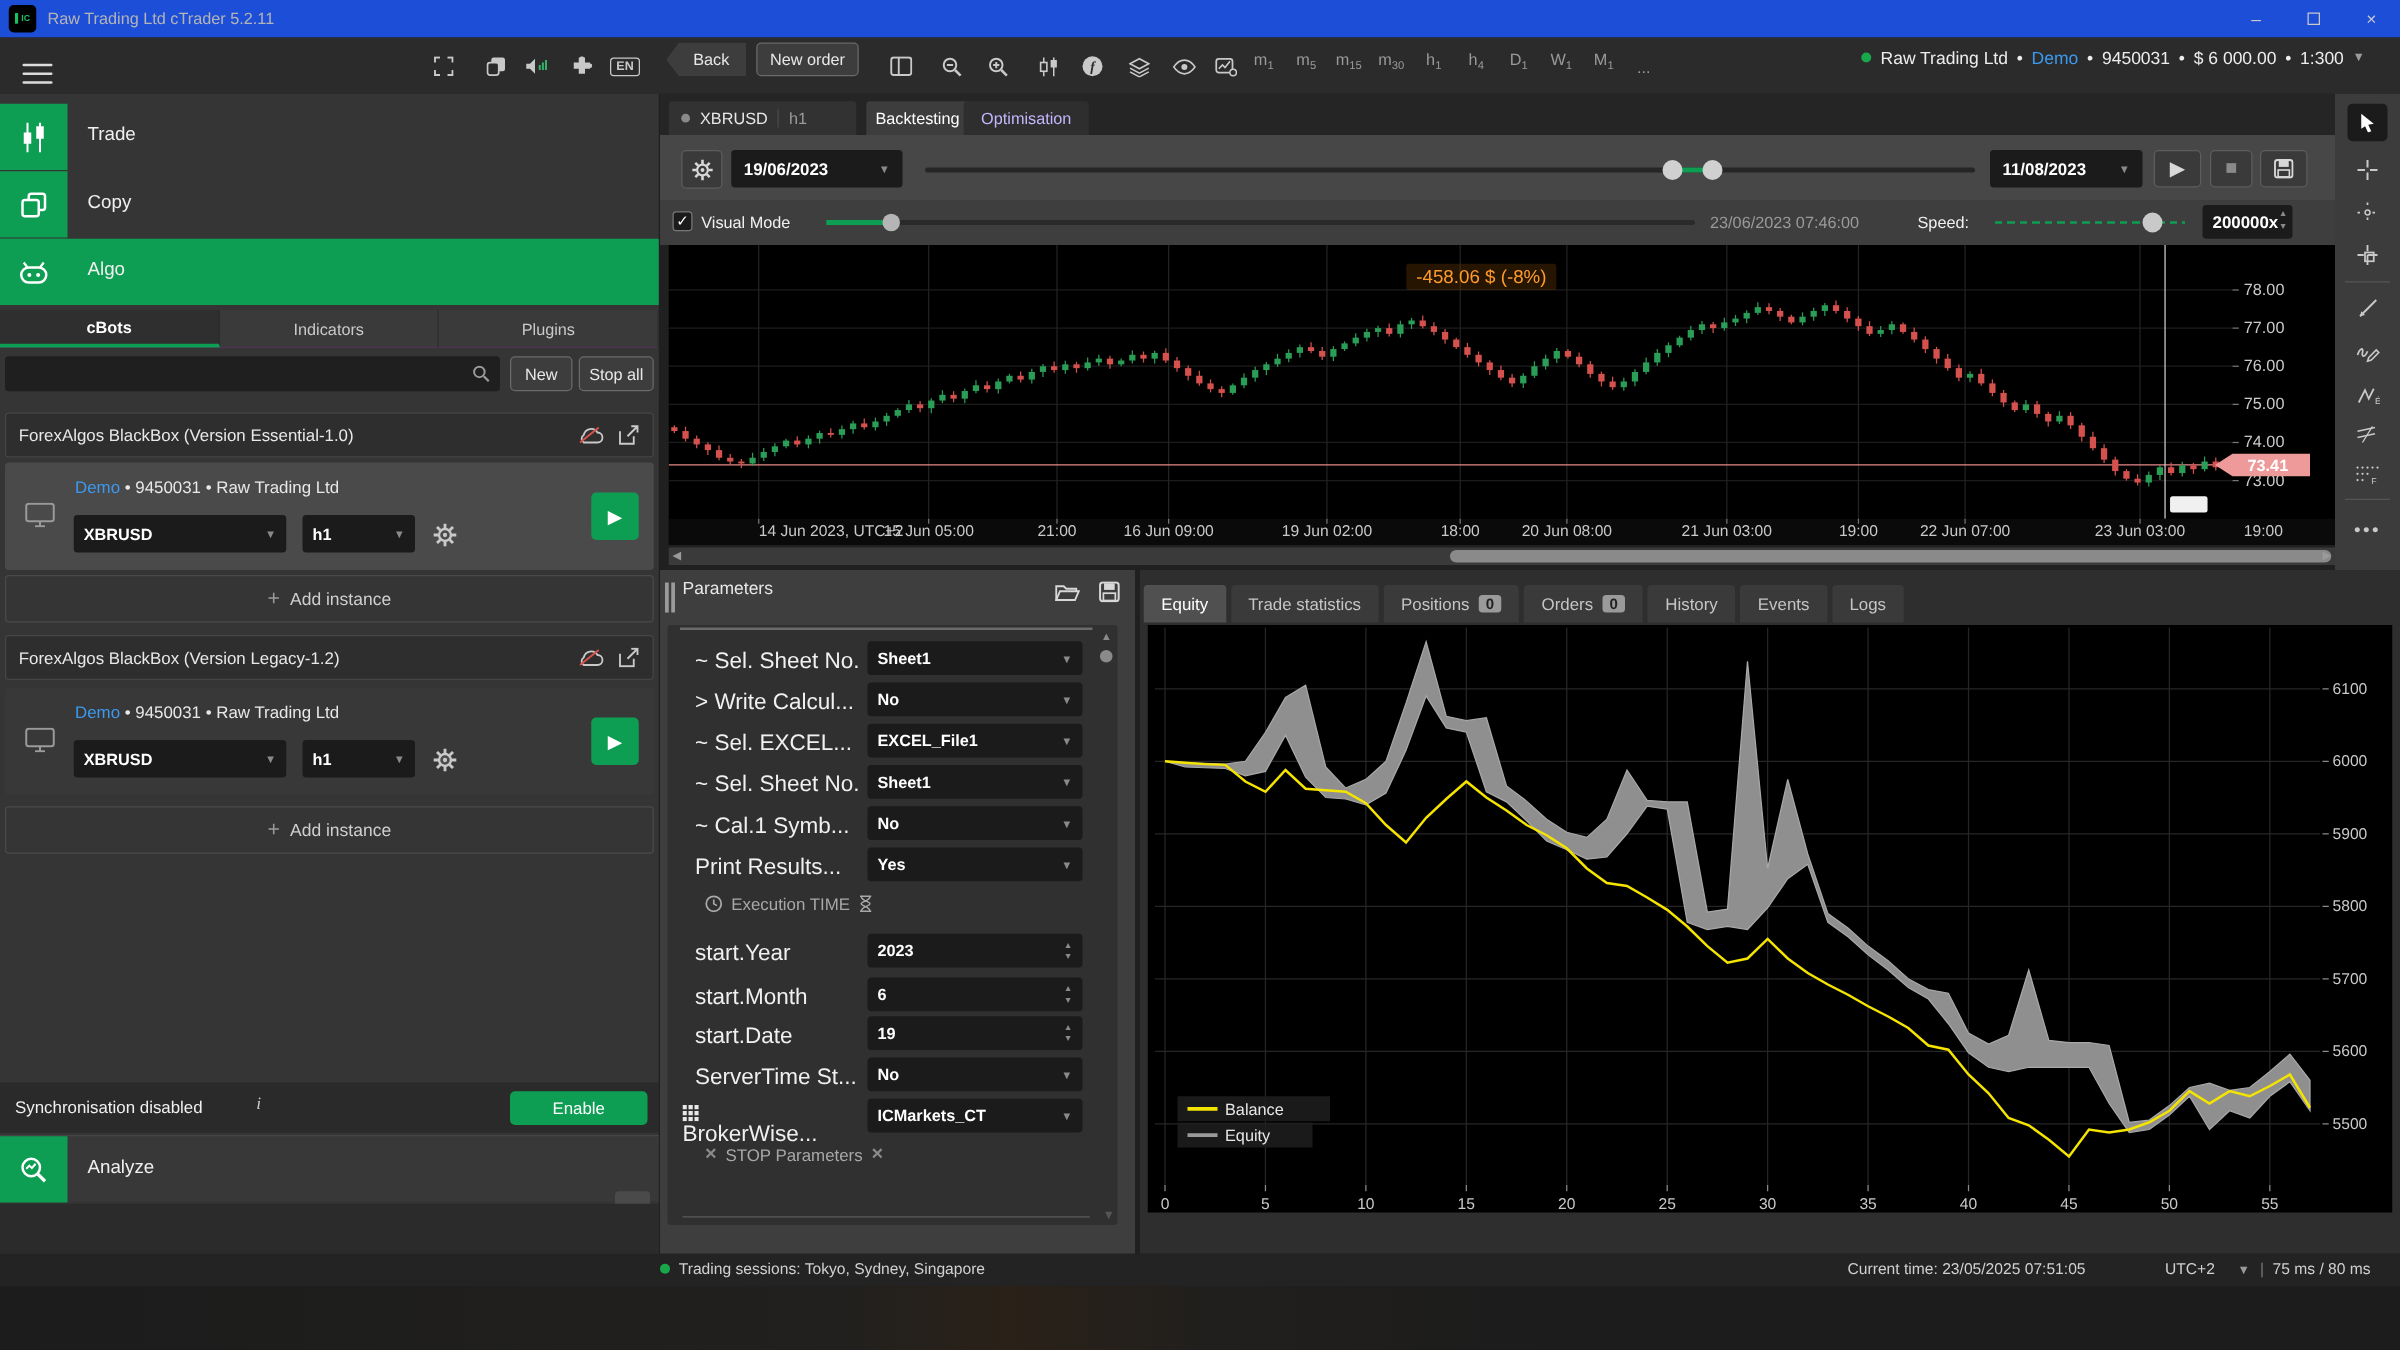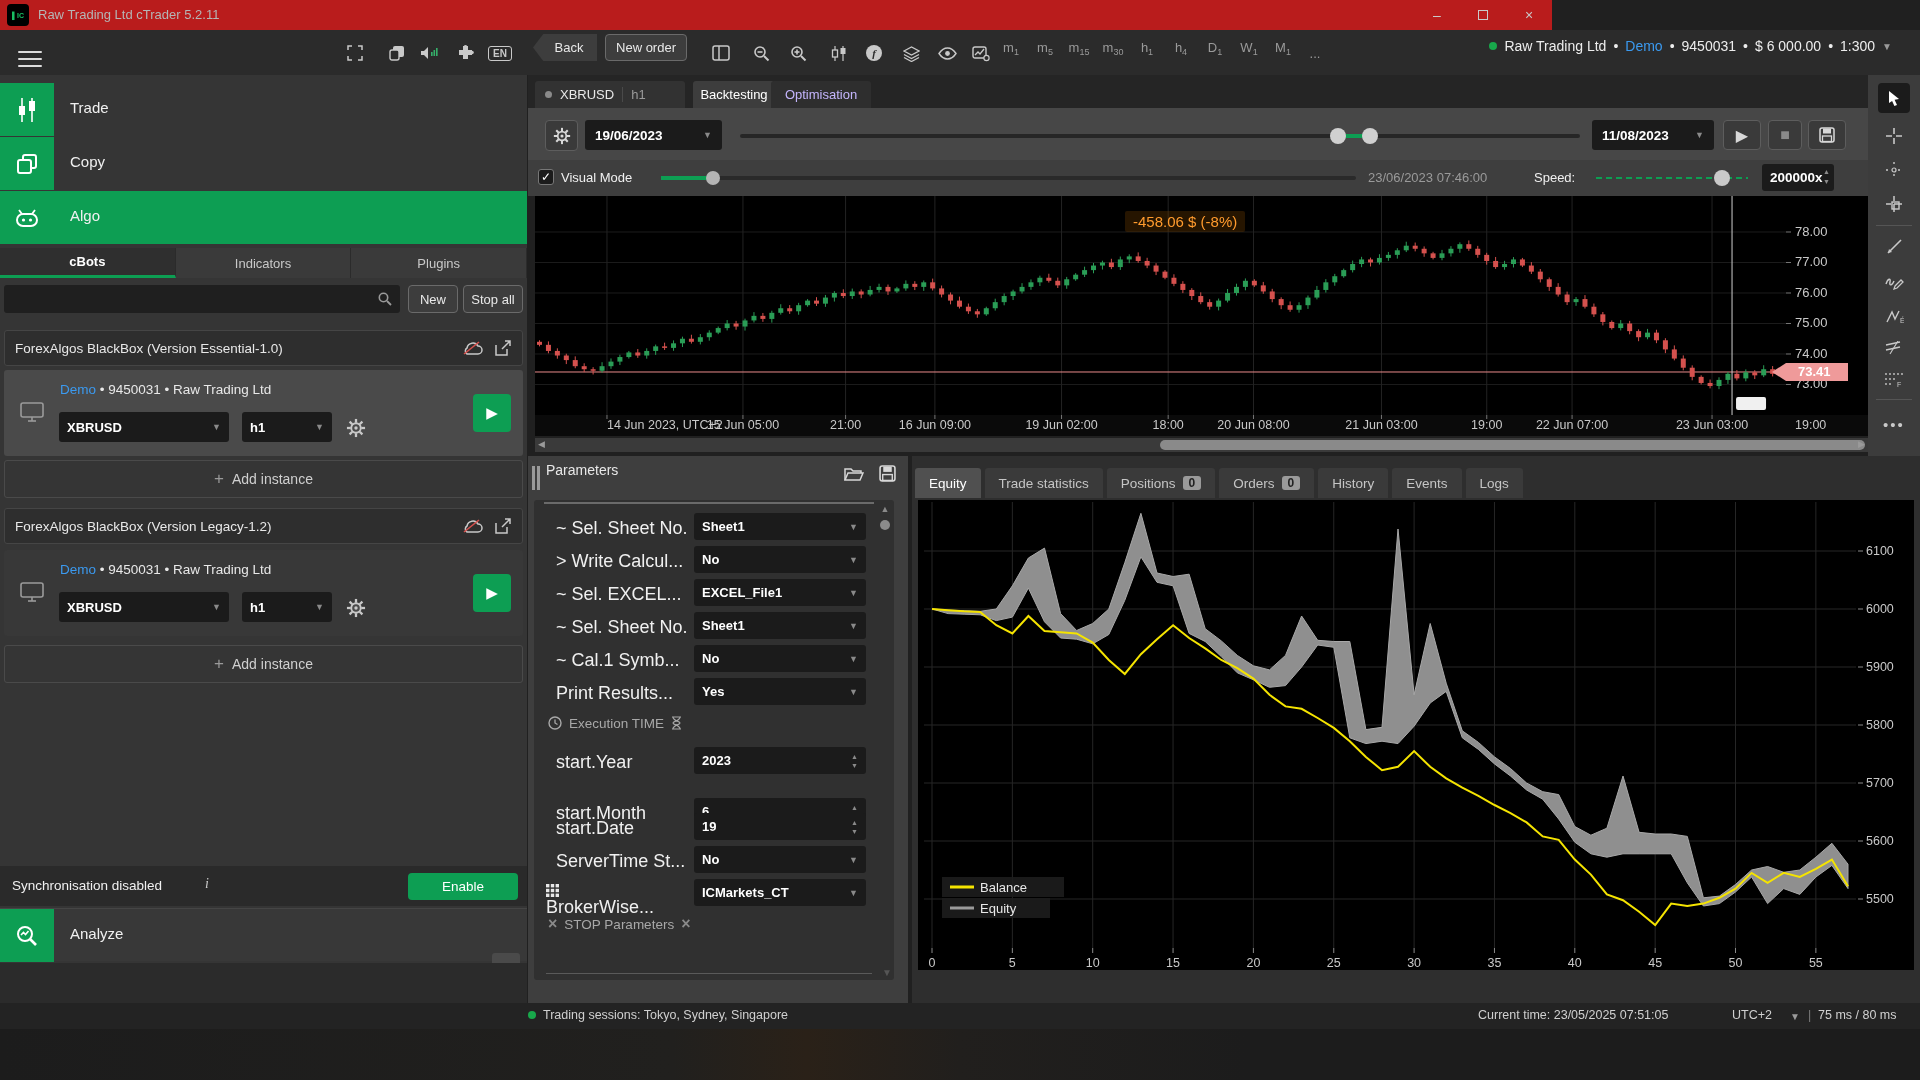--- a/index.html
+++ b/index.html
@@ -2,21 +2,21 @@
 <html><head>
 <meta charset="utf-8">
 <style>
   * { margin:0; padding:0; box-sizing:border-box; }
   html,body { width:1920px; height:1080px; overflow:hidden; background:#202020;
     font-family:"Liberation Sans", sans-serif; -webkit-font-smoothing:antialiased; }
   .abs { position:absolute; }
   svg { display:block; }
 
   
-  #titlebar { left:0; top:0; width:1552px; height:30px; background:#b91c1c; color:#b5b5b5; }
+  #titlebar { left:0; top:0; width:1920px; height:30px; background:#1d4ed8; color:#b5b5b5; }
   #app-logo { left:7px; top:4px; width:22px; height:22px; background:#000; border-radius:4px;
     color:#19c064; font-size:7px; font-weight:bold; display:flex; align-items:center; justify-content:center; }
   #app-title { left:38px; top:7px; font-size:13px; }
   .winbtn { top:0; width:46px; height:30px; display:flex; align-items:center; justify-content:center;
     color:#c9c9c9; font-size:14px; }
   
   #topbar { left:0; top:30px; width:1920px; height:45px; background:#2b2b2b; }
   #hamburger { left:18px; top:46px; width:24px; }
   #hamburger div { height:2px; background:#dcdcdc; margin:5px 0; border-radius:1px; }
   .tbico { top:41px; width:26px; height:24px; display:flex; align-items:center; justify-content:center; color:#c9c9c9; }
@@ -101,21 +101,21 @@
   .rtsep { left:8px; width:36px; height:1px; background:#555; }
 
   
   #params { left:528px; top:456px; width:380px; height:547px; background:#3e3e3e; }
   #param-title { left:18px; top:6px; font-size:14px; color:#e8e8e8; }
   #param-list { left:6px; top:44px; width:360px; height:480px; background:#303030; border-radius:3px; }
   .prow { position:absolute; left:0; width:360px; height:33px; }
   .prow .plb { position:absolute; left:22px; top:8px; font-size:18px; color:#f0f0f0; }
   .prow .pctl { position:absolute; left:160px; top:3px; width:172px; height:27px; background:#1b1b1b; border-radius:3px;
     color:#fff; font-size:13px; font-weight:bold; display:flex; align-items:center; padding:0 8px; }
-  .psec { position:absolute; left:0; width:360px; height:30px; color:#a8a8a8; font-size:13.5px;
+  .psec { position:absolute; left:16px; width:360px; height:30px; color:#a8a8a8; font-size:13.5px;
     display:flex; align-items:center; gap:7px; padding-left:14px; }
   #pscroll { position:absolute; right:3px; top:4px; width:12px; height:472px; }
 
   
   #equity-panel { left:912px; top:456px; width:1008px; height:547px; background:#2e2e2e; }
   #bottom-tabs { left:3px; top:12px; height:30px; display:flex; gap:4px; }
   .btab { padding:0 14px; display:flex; align-items:center; gap:7px; font-size:13.5px; color:#c5c5c5;
     background:#3a3a3a; border-radius:3px 3px 0 0; }
   .btab.sel { background:#505050; color:#fff; }
   .badge { background:#9a9a9a; color:#222; font-size:12px; font-weight:bold; border-radius:3px; padding:0 6px; }
@@ -1025,21 +1025,21 @@
           <path d="M1 1h9M1 13h9M2 1c0 4 7 4 7 6s-7 2-7 6M9 1c0 4-7 4-7 6s7 2 7 6" stroke="#a8a8a8" fill="none" stroke-width="1.2"></path>
         </svg>
       </div>
       <div class="prow" style="top: 244px;">
         <div class="plb">start.Year</div>
         <div class="pctl">
           <span class="v">2023</span>
           <span style="margin-left:auto;color:#8a8a8a;font-size:7px;line-height:9px;text-align:center;">▲<br>▼</span>
         </div>
       </div>
-      <div class="prow" style="top: 295px;">
+      <div class="prow" style="top: 279px;">
         <div class="plb">start.Month</div>
         <div class="pctl">
           <span class="v">6</span>
           <span style="margin-left:auto;color:#8a8a8a;font-size:7px;line-height:9px;text-align:center;">▲<br>▼</span>
         </div>
       </div>
       <div class="prow" style="top: 310px;">
         <div class="plb">start.Date</div>
         <div class="pctl">
           <span class="v">19</span>

